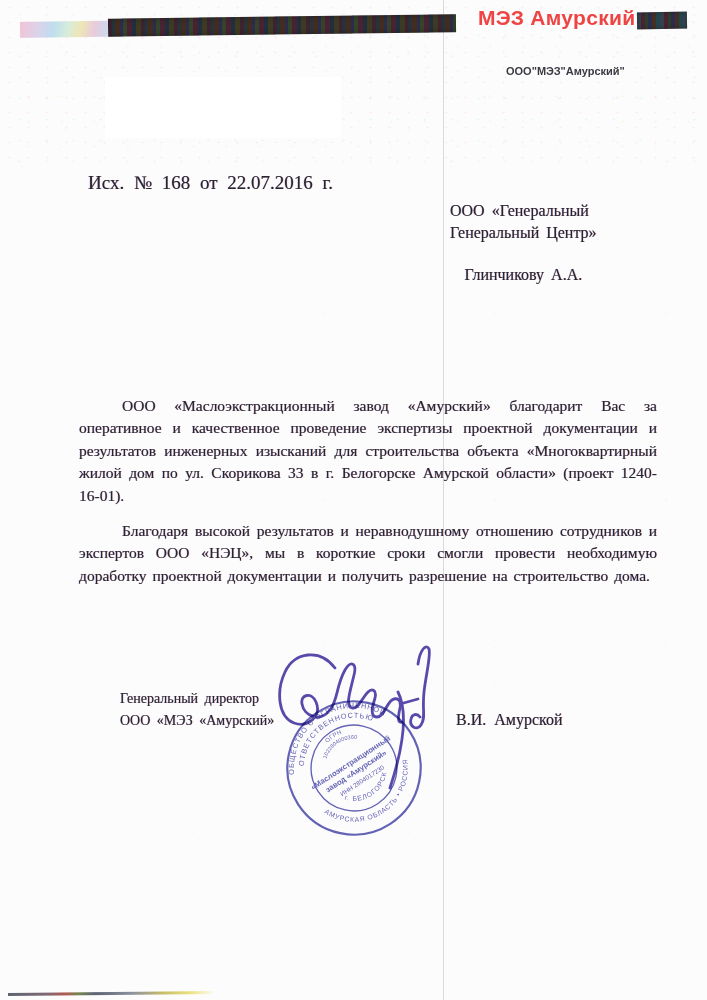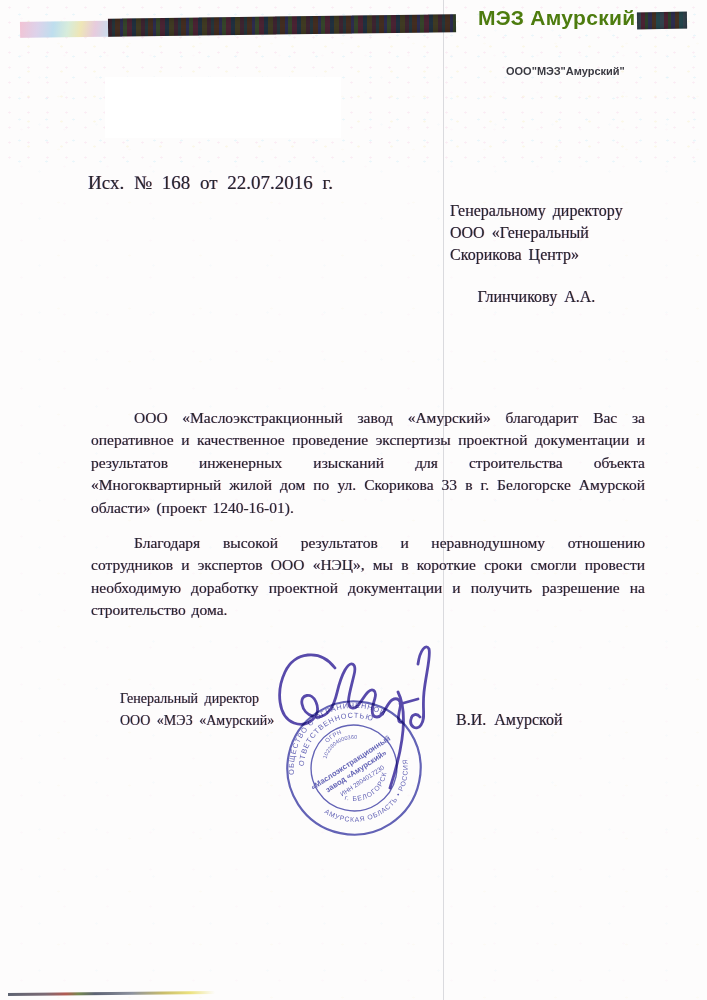--- a/index.html
+++ b/index.html
@@ -45,37 +45,37 @@
   }
   .band-chip{
     position:absolute;left:637px;top:12px;width:50px;height:17px;transform:rotate(-1deg);
     background:repeating-linear-gradient(90deg,
       #33424d 0 4px,#4a2333 4px 8px,#2c3f2a 8px 11px,#2c2c4e 11px 15px,#433022 15px 19px,#24454b 19px 23px);
     box-shadow:inset 0 0 4px rgba(0,0,0,.35);
   }
   .brand-title{
     position:absolute;left:478px;top:6px;
     font-family:"Liberation Sans",sans-serif;font-size:21px;font-weight:600;
-    letter-spacing:.3px;color:#4d7c0f;
+    letter-spacing:.3px;color:#ef4444;
   }
   .brand-subtitle{
     position:absolute;left:506px;top:65px;
     font-family:"Liberation Sans",sans-serif;font-size:11px;font-weight:bold;color:#3a3a42;
   }
   .white-box{position:absolute;left:105px;top:77px;width:236px;height:61px;background:#ffffff;}
   
   .doc-text{text-shadow:.5px 0 rgba(190,40,40,.32), -.5px 0 rgba(50,70,205,.32);}
   .ref-line{position:absolute;left:88px;top:172px;font-size:19px;word-spacing:5px;}
   .addressee{position:absolute;left:450px;top:200px;font-size:16px;line-height:22px;word-spacing:3px;}
   .addressee .recipient{margin-top:20px;text-align:center;}
   .body-text{
     position:absolute;left:79px;top:395px;width:578px;
     font-size:15.5px;line-height:22.4px;text-align:justify;word-spacing:2px;
   }
-  .body-text p{margin:12px;text-indent:43px;}
+  .body-text p{margin:0;text-indent:43px;}
   .body-text p + p{margin-top:13px;}
   .sig-title{position:absolute;left:120px;top:688px;font-size:14px;line-height:22px;word-spacing:3px;}
   .signer-name{position:absolute;left:456px;top:711px;font-size:16px;word-spacing:4px;}
   .stamp{position:absolute;left:281px;top:695px;width:146px;height:146px;transform:rotate(-33deg);opacity:.88;mix-blend-mode:multiply;}
   .stamp text{font-family:"Liberation Sans",sans-serif;fill:#4e4eae;}
   .signature{position:absolute;left:250px;top:630px;width:270px;height:175px;mix-blend-mode:multiply;}
   .bottom-strip{
     position:absolute;left:8px;top:992px;width:207px;height:2.5px;transform:rotate(-.55deg);
     background:linear-gradient(90deg,#5e6472 0%,#7b6a74 18%,#b25a52 28%,#74884f 34%,#5d6374 42%,#8d929e 60%,#c9bd6a 75%,#ece27f 88%,rgba(255,255,255,0) 100%);
   }
@@ -93,23 +93,22 @@
     <div class="band-dark"></div>
   </div>
   <div class="band-chip"></div>
   <div class="brand-title">МЭЗ Амурский</div>
   <div class="brand-subtitle">ООО"МЭЗ"Амурский"</div>
   <div class="white-box"></div>
 
   <div class="ref-line doc-text">Исх. № 168 от 22.07.2016 г.</div>
 
   <div class="addressee doc-text">
-    <div>Генеральному директору</div>
     <div>ООО «Генеральный</div>
-    <div>Скорикова Центр»</div>
+    <div>Генеральный Центр»</div>
     <div class="recipient">Глинчикову А.А.</div>
   </div>
 
   <div class="body-text doc-text">
     <p>ООО «Маслоэкстракционный завод «Амурский» благодарит Вас за оперативное и качественное проведение экспертизы проектной документации и результатов инженерных изысканий для строительства объекта «Многоквартирный жилой дом по ул. Скорикова 33 в г. Белогорске Амурской области» (проект 1240-16-01).</p>
     <p>Благодаря высокой результатов и неравнодушному отношению сотрудников и экспертов ООО «НЭЦ», мы в короткие сроки смогли провести необходимую доработку проектной документации и получить разрешение на строительство дома.</p>
   </div>
 
   <div class="sig-title doc-text">
     <div>Генеральный директор</div>

